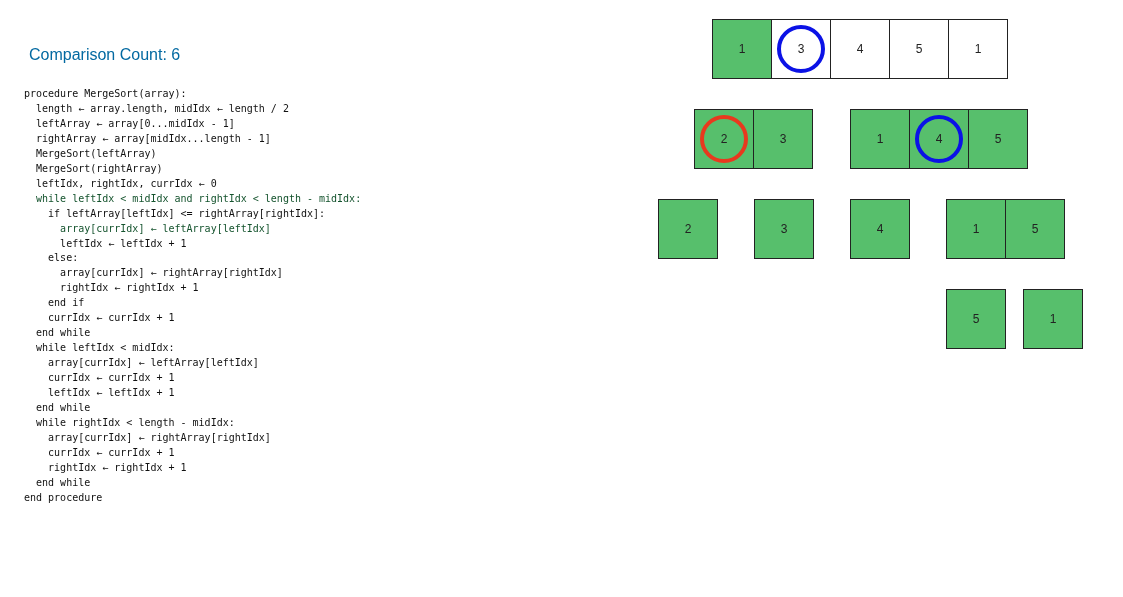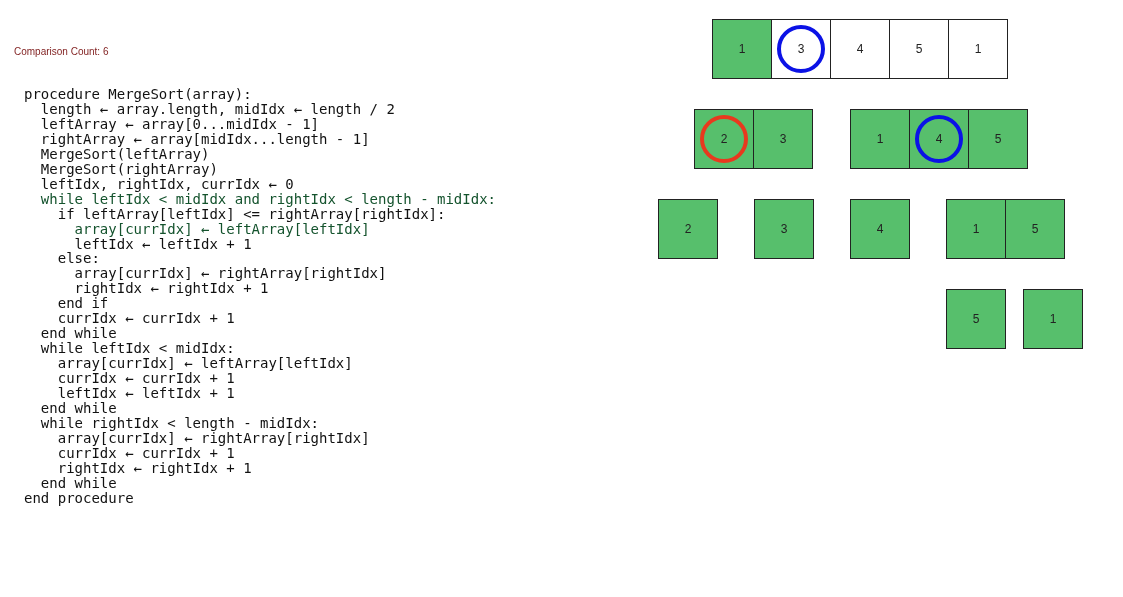--- a/index.html
+++ b/index.html
@@ -1,18 +1,18 @@
 <!DOCTYPE html>
 <html><head>
 <meta charset="utf-8">
 <style>
   html, body { margin:0; padding:0; background:#ffffff; }
   body { width:1123px; height:597px; position:relative; overflow:hidden; font-family:"Liberation Sans", sans-serif; }
-  .count { position:absolute; left:14px; top:46px; font-size:10px; color:#7f1d1d; font-family:"Liberation Sans", sans-serif; }
-  .code { position:absolute; left:24px; top:87px; margin:0; font-family:"DejaVu Sans Mono", monospace; font-size:14px; line-height:14.95px; color:#111; white-space:pre; }
+  .count { position:absolute; left:29px; top:46px; font-size:16px; color:#0369a1; font-family:"Liberation Sans", sans-serif; }
+  .code { position:absolute; left:24px; top:87px; margin:0; font-family:"DejaVu Sans Mono", monospace; font-size:10px; line-height:14.95px; color:#111; white-space:pre; }
   .code .line { display:block; }
   .code .hl { color:#14532d; }
   .row { position:absolute; display:flex; }
   .cell { width:60px; height:60px; box-sizing:border-box; border:1px solid #222; margin-left:-1px; display:flex; align-items:center; justify-content:center; position:relative; font-size:12px; color:#222; font-family:"Liberation Sans", sans-serif; background:#ffffff; }
   .cell:first-child { margin-left:0; }
   .cell.sorted { background:#57bf6c; }
   .ring { position:absolute; left:50%; top:50%; width:40px; height:40px; margin-left:-24px; margin-top:-24px; border-radius:50%; border:4px solid; box-sizing:content-box; pointer-events:none; }
   .ring.blue { border-color:#0b12e6; }
   .ring.red { border-color:#e8391e; }
 </style>

